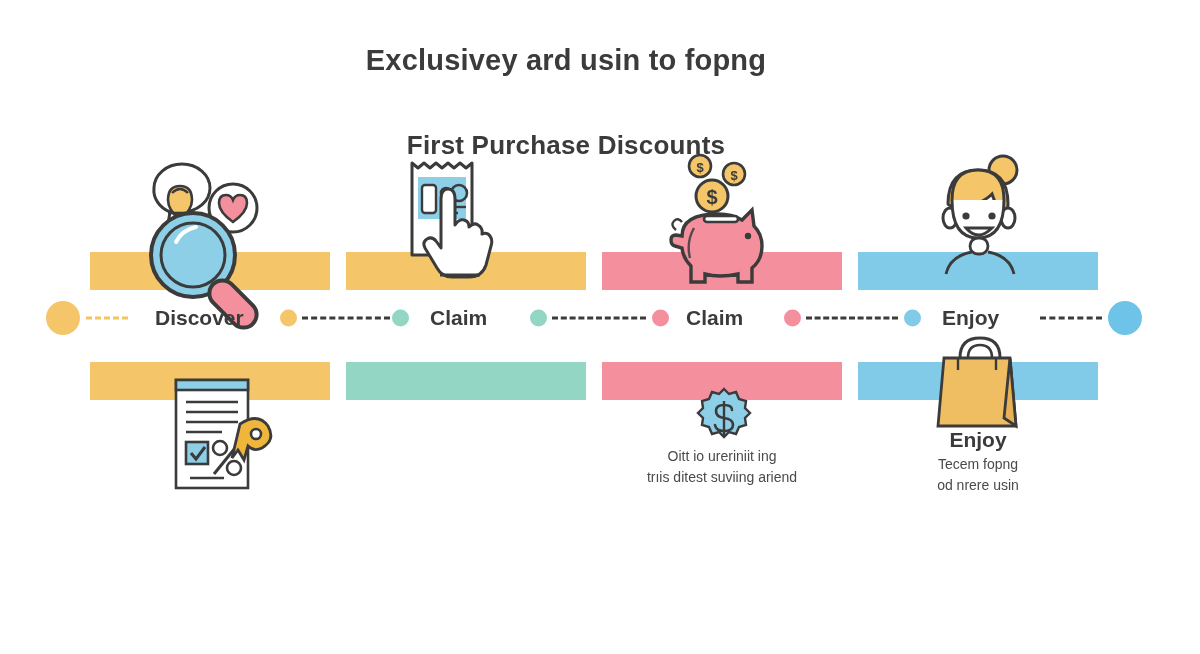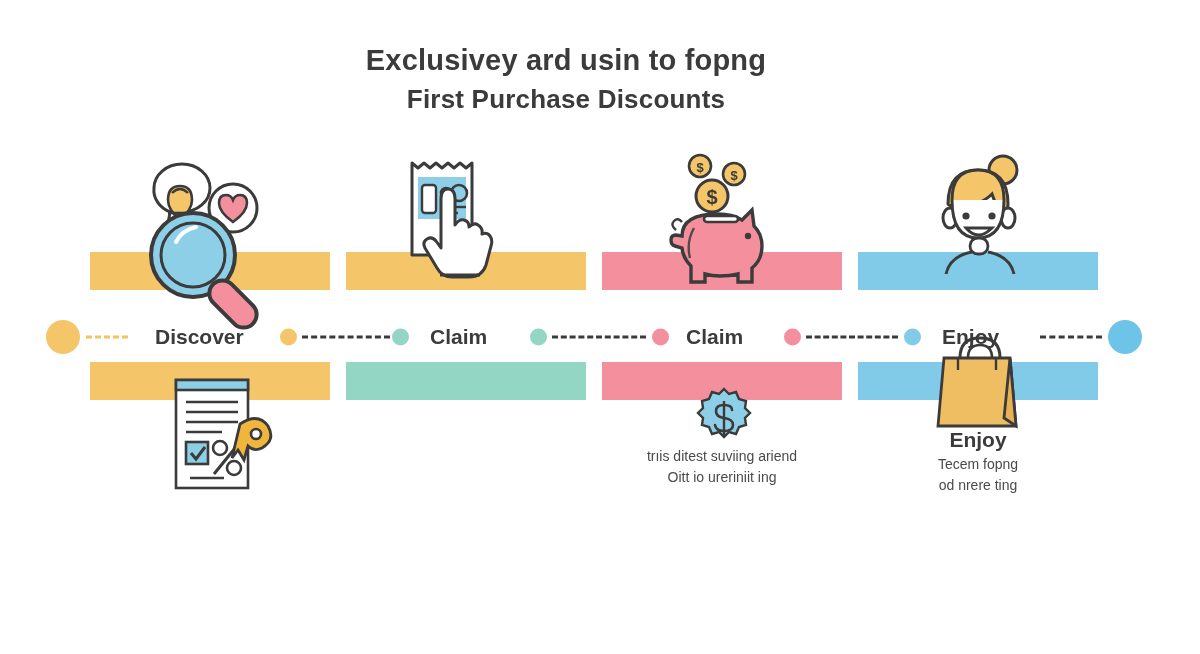--- a/index.html
+++ b/index.html
@@ -15,38 +15,38 @@
   .title-block {
     position: absolute; left: 0; top: 40px; width: 1132px;
     text-align: center;
   }
   .title-line1 {
     font-size: 29px; font-weight: bold; color: #3b3b3b;
     letter-spacing: 0.2px; line-height: 40px;
   }
   .title-line2 {
     font-size: 26px; font-weight: bold; color: #3b3b3b;
-    letter-spacing: 0.2px; line-height: 38px;
+    letter-spacing: 0.2px; line-height: 38px; margin-top: 46px;
   }
 
   
   .columns { position: absolute; left: 0; top: 0; width: 1200px; height: 654px; }
   .col { position: absolute; top: 0; width: 256px; height: 654px; }
   .col-0 { left: 82px; }
   .col-1 { left: 338px; }
   .col-2 { left: 594px; }
   .col-3 { left: 850px; }
 
   
   .band { position: absolute; left: 8px; width: 240px; height: 38px; }
   .band-top { top: 252px; }
   .band-bottom { top: 362px; }
 
   
-  .timeline { position: absolute; left: 0; top: 315px; width: 1200px; height: 44px; }
+  .timeline { position: absolute; left: 0; top: 296px; width: 1200px; height: 44px; }
   .dot { position: absolute; border-radius: 50%; top: 50%; transform: translateY(-50%); }
   .dot-lg { width: 34px; height: 34px; }
   .dot-sm { width: 17px; height: 17px; }
   .dash {
     position: absolute; top: 50%; transform: translateY(-50%);
     height: 0; border-top: 3px dashed #3b3b3b;
   }
   .dash-yellow { border-top-color: #f2c45e; }
   .step-label {
     position: absolute; top: 50%; transform: translateY(-50%);
@@ -234,23 +234,23 @@
         <path d="M34 24 q0 -13 12 -13 q12 0 12 13" stroke-width="2.6"></path>
         <path d="M10 24 h66 l6 68 h-78 z" fill="#f0be62"></path>
         <path d="M76 24 l6 68 l-12 -8 z" fill="#e8b254"></path>
         <line x1="24" y1="24" x2="24" y2="36" stroke-width="2.4"></line>
         <line x1="62" y1="24" x2="62" y2="36" stroke-width="2.4"></line>
       </g>
     </svg>
   </div>
 
   <div class="caption" style="left:594px; top:446px;">
+    <div class="caption-body">Oitt io ureriniit ing</div>
     <div class="caption-body">trıis ditest suviing ariend</div>
-    <div class="caption-body">Oitt io ureriniit ing</div>
   </div>
 
   <div class="caption" style="left:850px; top:426px;">
     <div class="caption-head">Enjoy</div>
     <div class="caption-body">Tecem fopng</div>
-    <div class="caption-body">od nrere ting</div>
+    <div class="caption-body">od nrere usin</div>
   </div>
 
 </div>
 
 </body></html>

